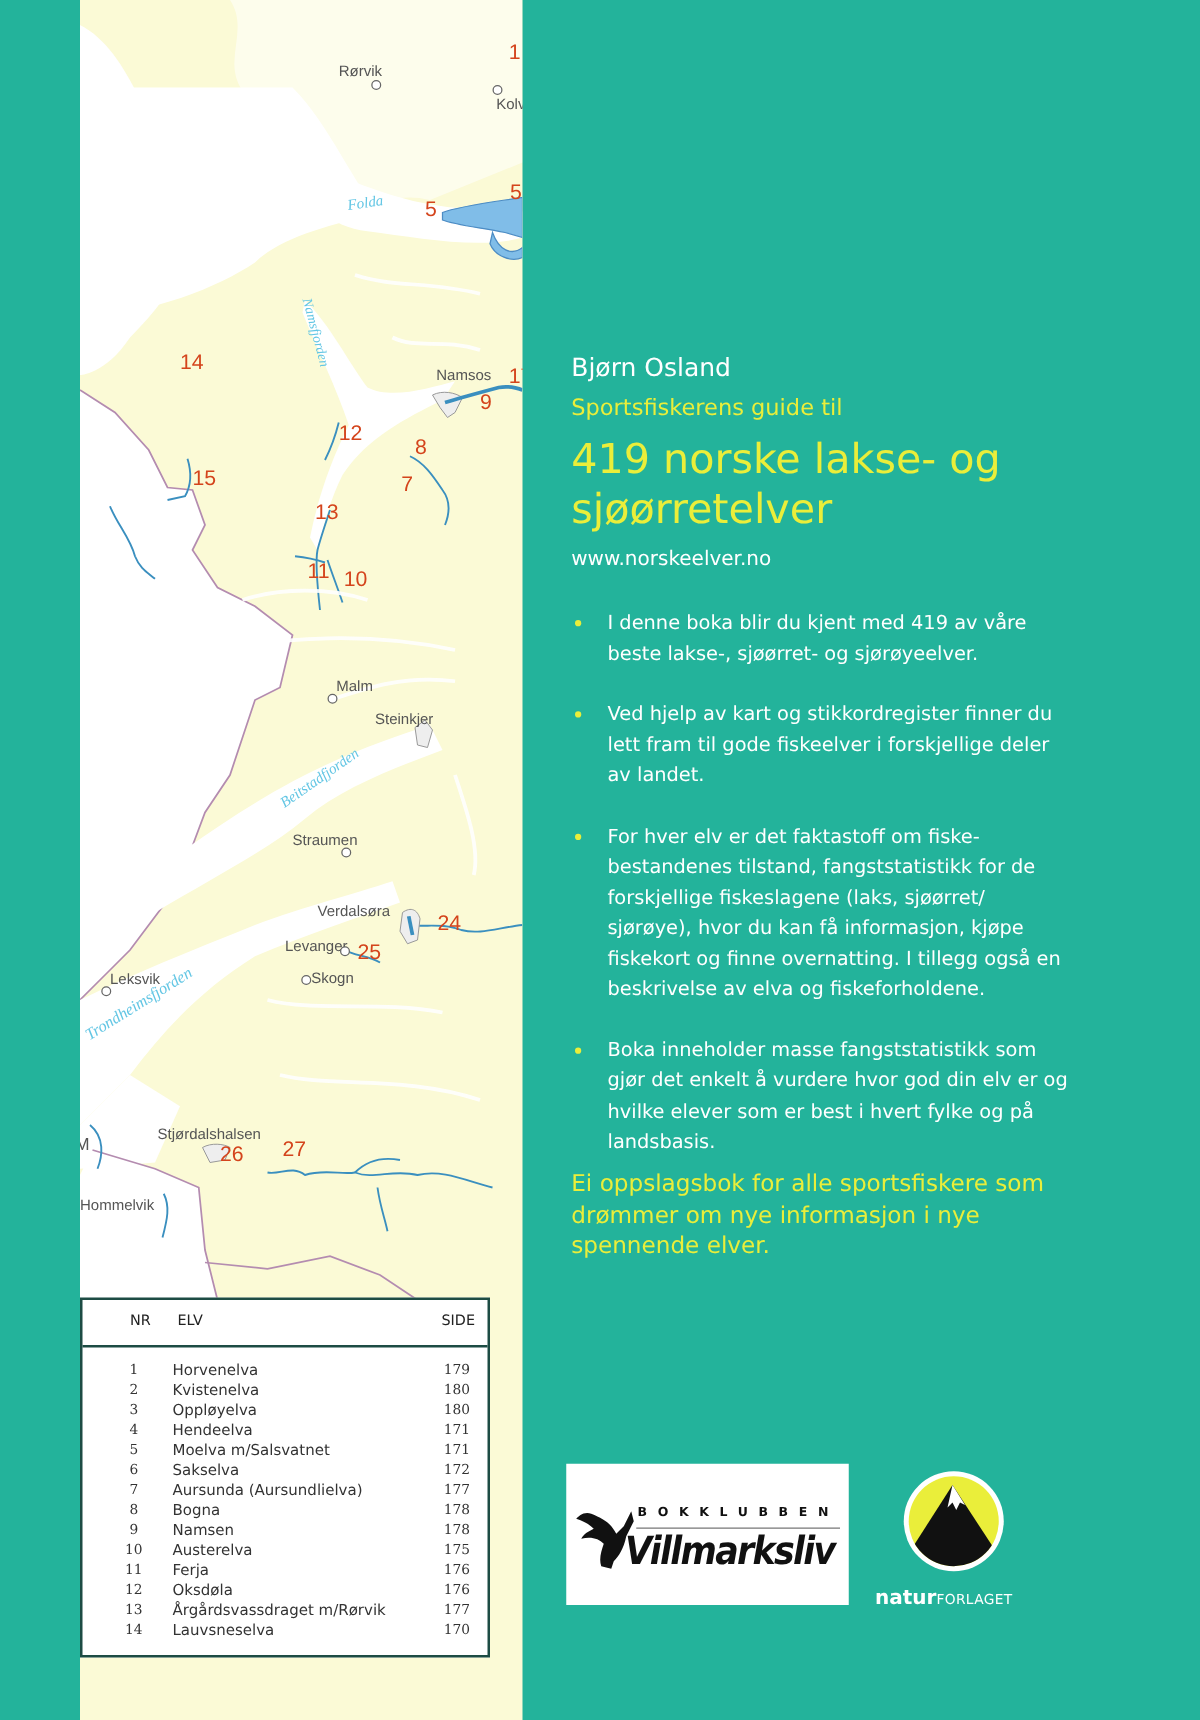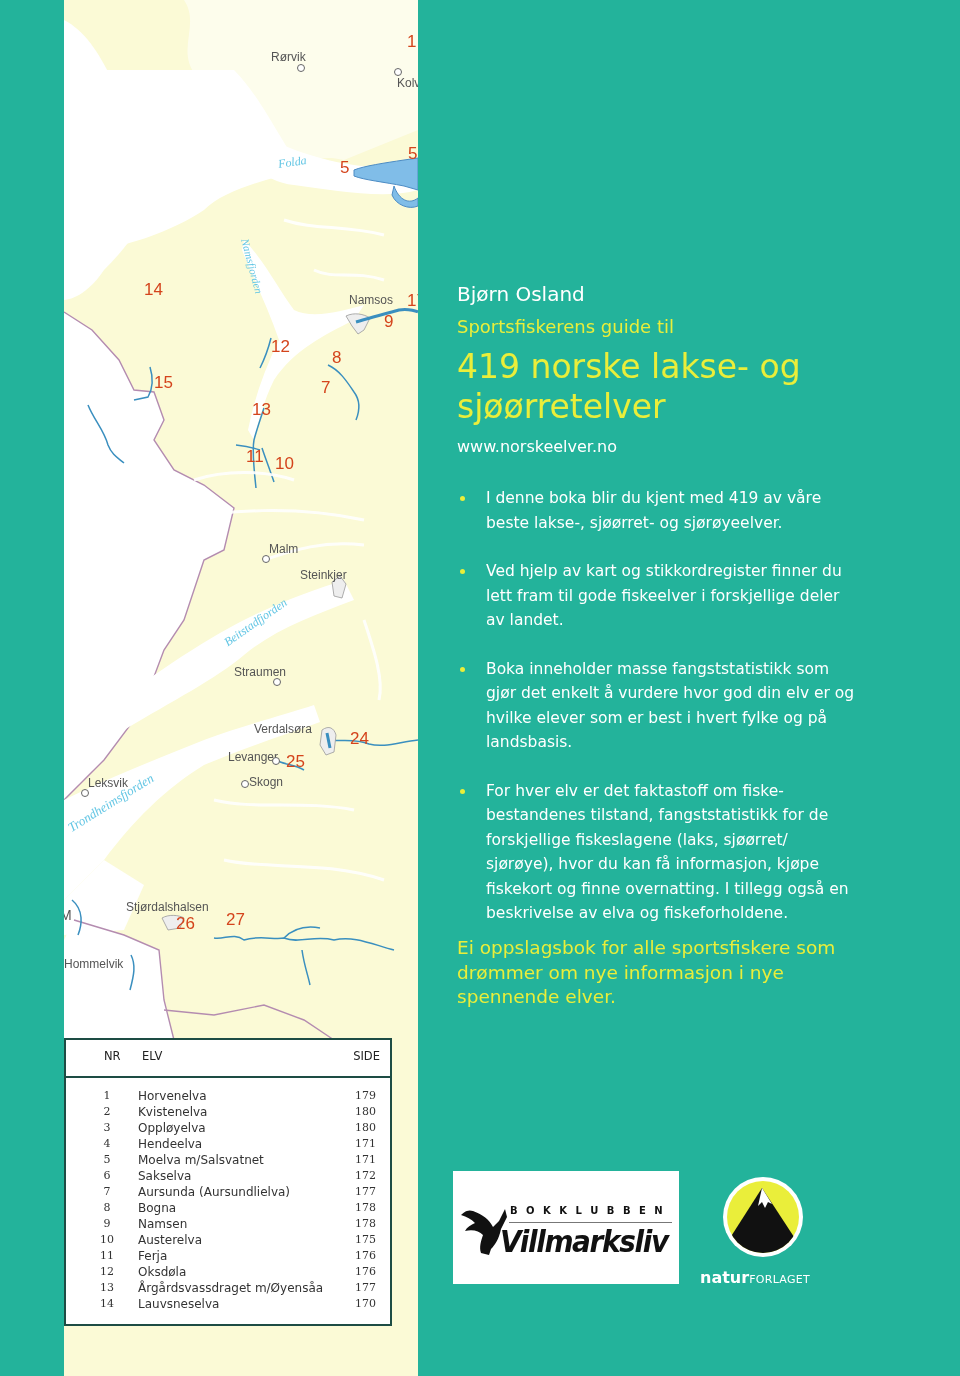--- a/index.html
+++ b/index.html
@@ -251,21 +251,21 @@
         <span class="elv">Ferja</span>
         <span class="side">176</span>
       </div>
     <div class="trow">
         <span class="nr">12</span>
         <span class="elv">Oksdøla</span>
         <span class="side">176</span>
       </div>
     <div class="trow">
         <span class="nr">13</span>
-        <span class="elv">Årgårdsvassdraget m/Øyensåa</span>
+        <span class="elv">Årgårdsvassdraget m/Rørvik</span>
         <span class="side">177</span>
       </div>
     <div class="trow">
         <span class="nr">14</span>
         <span class="elv">Lauvsneselva</span>
         <span class="side">170</span>
       </div>
   </div>
 </div>
 
@@ -273,22 +273,22 @@
 <div class="subtitle">Sportsfiskerens guide til</div>
 <div class="title">
   <div>419 norske lakse- og</div>
   <div>sjøørretelver</div>
 </div>
 <div class="url">www.norskeelver.no</div>
 
 <ul class="bullets">
   <li><span class="dot"></span><span>I denne boka blir du kjent med 419 av våre beste lakse-, sjøørret- og sjørøyeelver.</span></li>
   <li><span class="dot"></span><span>Ved hjelp av kart og stikkordregister finner du lett fram til gode fiskeelver i forskjellige deler av landet.</span></li>
+  <li><span class="dot"></span><span>For hver elv er det faktastoff om fiske-bestandenes tilstand, fangststatistikk for de forskjellige fiskeslagene (laks, sjøørret/ sjørøye), hvor du kan få informasjon, kjøpe fiskekort og finne overnatting. I tillegg også en beskrivelse av elva og fiskeforholdene.</span></li>
   <li><span class="dot"></span><span>Boka inneholder masse fangststatistikk som gjør det enkelt å vurdere hvor god din elv er og hvilke elever som er best i hvert fylke og på landsbasis.</span></li>
-  <li><span class="dot"></span><span>For hver elv er det faktastoff om fiske-bestandenes tilstand, fangststatistikk for de forskjellige fiskeslagene (laks, sjøørret/ sjørøye), hvor du kan få informasjon, kjøpe fiskekort og finne overnatting. I tillegg også en beskrivelse av elva og fiskeforholdene.</span></li>
 </ul>
 
 <div class="tagline">Ei oppslagsbok for alle sportsfiskere som drømmer om nye informasjon i nye spennende elver.</div>
 
 <div class="logo-villmark">
   <svg style="position:absolute;left:6px;top:28px" width="52" height="60" viewBox="0 0 52 60">
     <path d="M44,2 L46,10 L40,22 L34,28 C30,20 24,16 14,12 C8,10 4,14 2,16 C8,18 12,20 16,24 C12,26 8,28 6,32 C14,30 20,32 24,36 C22,42 20,48 22,54 L30,56 L32,50 C36,46 40,40 42,30 L48,18 Z" fill="#111"></path>
   </svg>
   <div class="vm-bok">BOKKLUBBEN</div>
   <div class="vm-line"></div>

